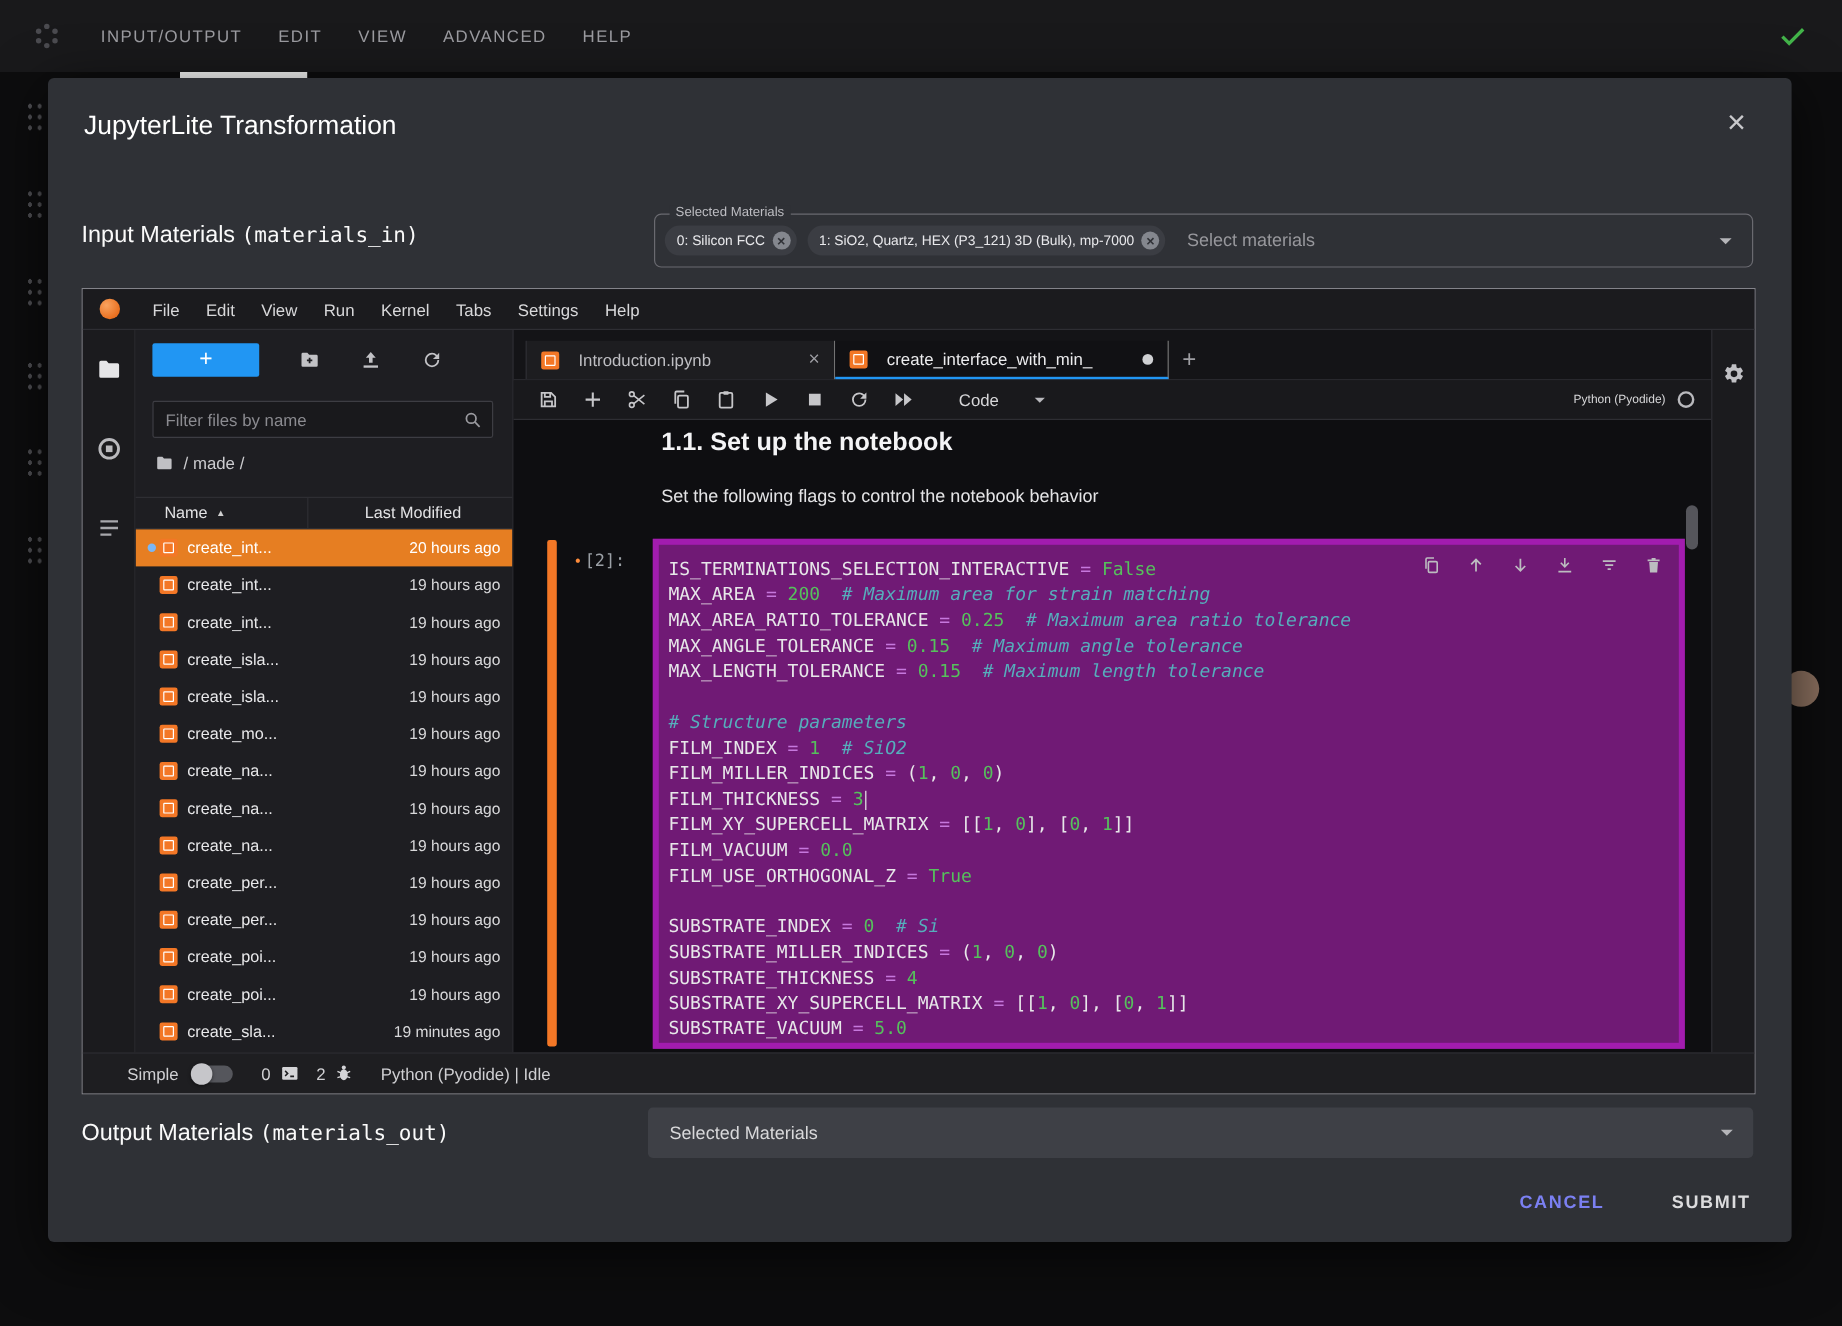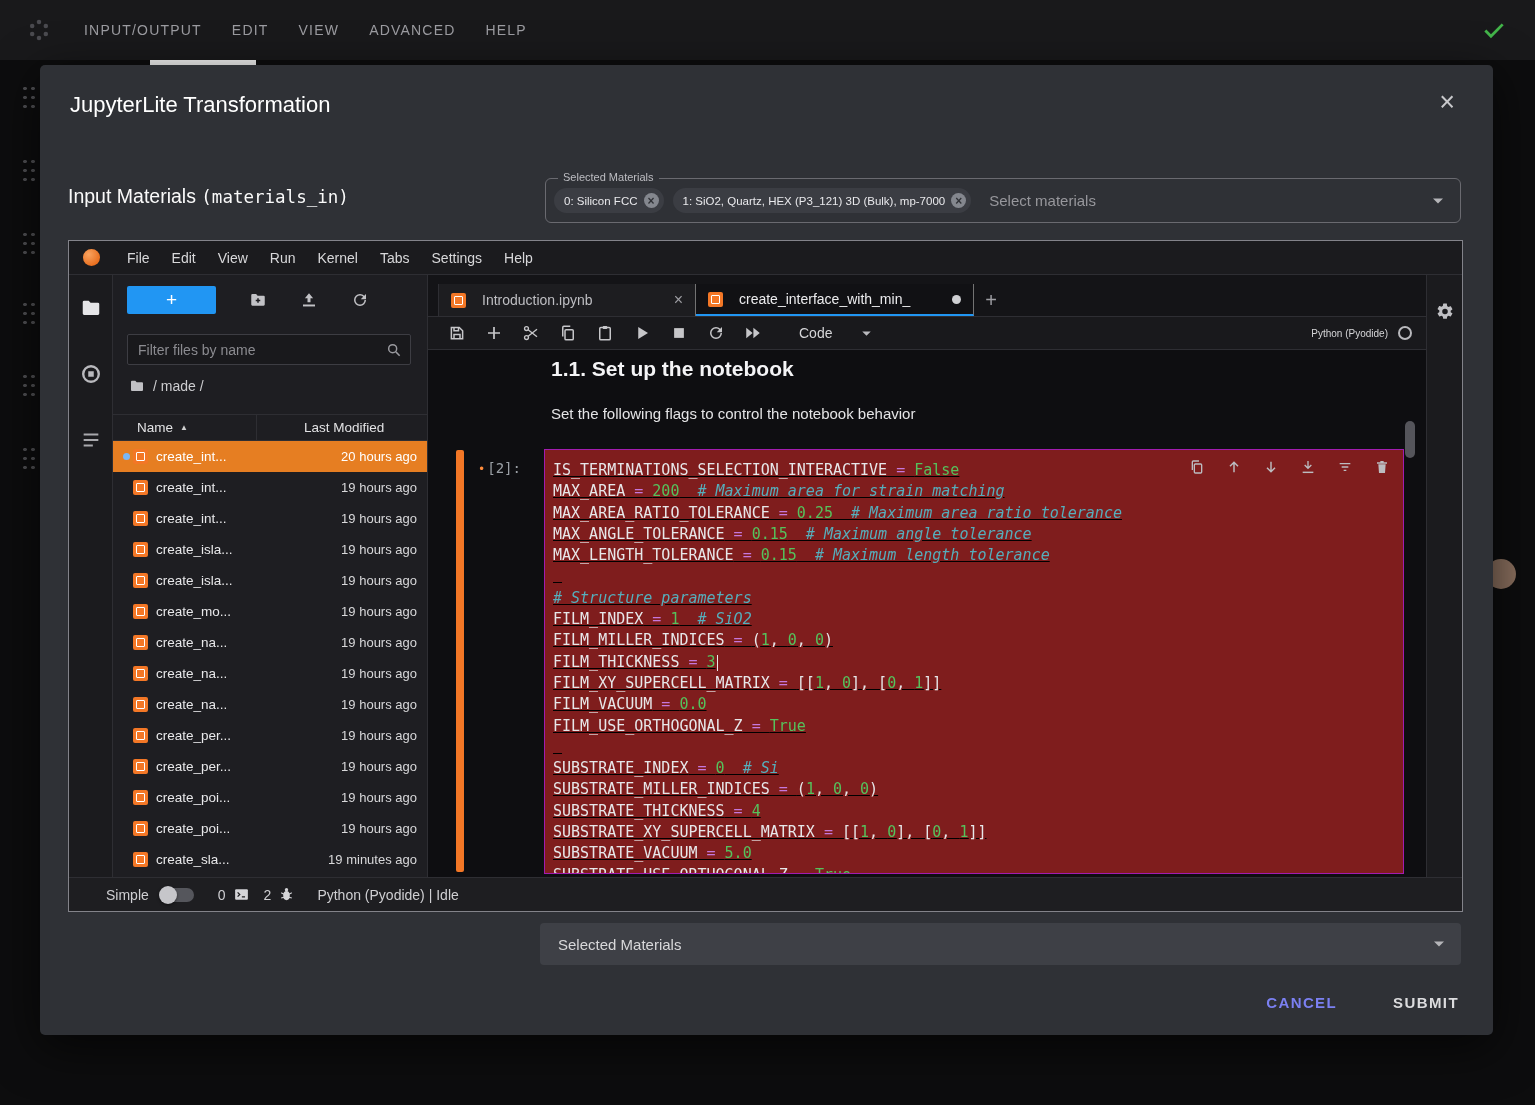--- a/index.html
+++ b/index.html
@@ -113,21 +113,21 @@
   .kernel-name { color:#d6d6d8; font-size:10px; cursor:pointer; }
   .kernel-circle { width:14px; height:14px; border-radius:50%; border:2px solid #b9b9bd; }
 
   .nb-content { position:absolute; top:75px; left:0; right:0; bottom:0; background:#0e0e11; overflow:hidden; }
   .md-heading { position:absolute; left:123px; top:7px; font-size:21px; font-weight:bold; color:#f4f4f6; }
   .md-para { position:absolute; left:123px; top:55px; font-size:15px; color:#e4e4e6; }
 
   .cell-bar { position:absolute; left:28px; top:100px; width:8px; height:422px; background:#f37726; border-radius:2px; cursor:pointer; }
   .cell-prompt { position:absolute; left:50px; top:110px; font-family:"DejaVu Sans Mono", monospace; font-size:14px; color:#9ba0a6; }
   .cell-state-dot { color:#ff8c3b; font-size:12px; margin-right:2px; }
-  .cell-editor { position:absolute; left:116px; right:22px; top:99px; height:425px; background:#7f1d1d; border:1px solid #a21caf; overflow:hidden; cursor:text;text-decoration:underline; }
+  .cell-editor { position:absolute; left:116px; right:22px; top:99px; height:425px; background:#701a75; border:5px solid #a21caf; overflow:hidden; cursor:text; }
   .code-lines { padding:10px 8px 0 8px; font-family:"DejaVu Sans Mono", monospace; font-size:15px; line-height:21.3px; white-space:pre; }
   .code-line { height:21.3px; }
   .tok-v { color:#e7e7e9; }
   .tok-o { color:#c678dd; }
   .tok-n { color:#56c15c; }
   .tok-k { color:#56c15c; }
   .tok-p { color:#e7e7e9; }
   .tok-c { color:#56aebc; font-style:italic; }
   .caret-cursor { display:inline-block; width:1.5px; height:16px; background:#eaeaea; vertical-align:text-bottom; margin-left:1px; }
   .cell-toolbar { position:absolute; top:9px; right:13px; display:flex; gap:21px; }
@@ -556,20 +556,24 @@
                 <circle cx="12" cy="5.2" r="2.4" fill="currentColor"></circle>
                 <path d="M4.5 9.5l4 2M4.5 17l4-1.2M19.5 9.5l-4 2M19.5 17l-4-1.2" stroke="currentColor" stroke-width="1.6" fill="none"></path>
               </svg>
           </span>
         </span>
         <span class="st-item st-gap">Python (Pyodide) | Idle</span>
 
       </div>
     </div>
 
+    <div class="output-label">
+      <span>Output Materials</span>
+      <span class="label-code">(materials_out)</span>
+    </div>
     <div class="output-select">
       <span>Selected Materials</span>
       <span class="select-caret">
         <svg viewBox="0 0 24 24">
             <path fill="currentColor" d="M6 9l6 6 6-6z"></path>
           </svg>
       </span>
     </div>
 
     <div class="modal-footer">

